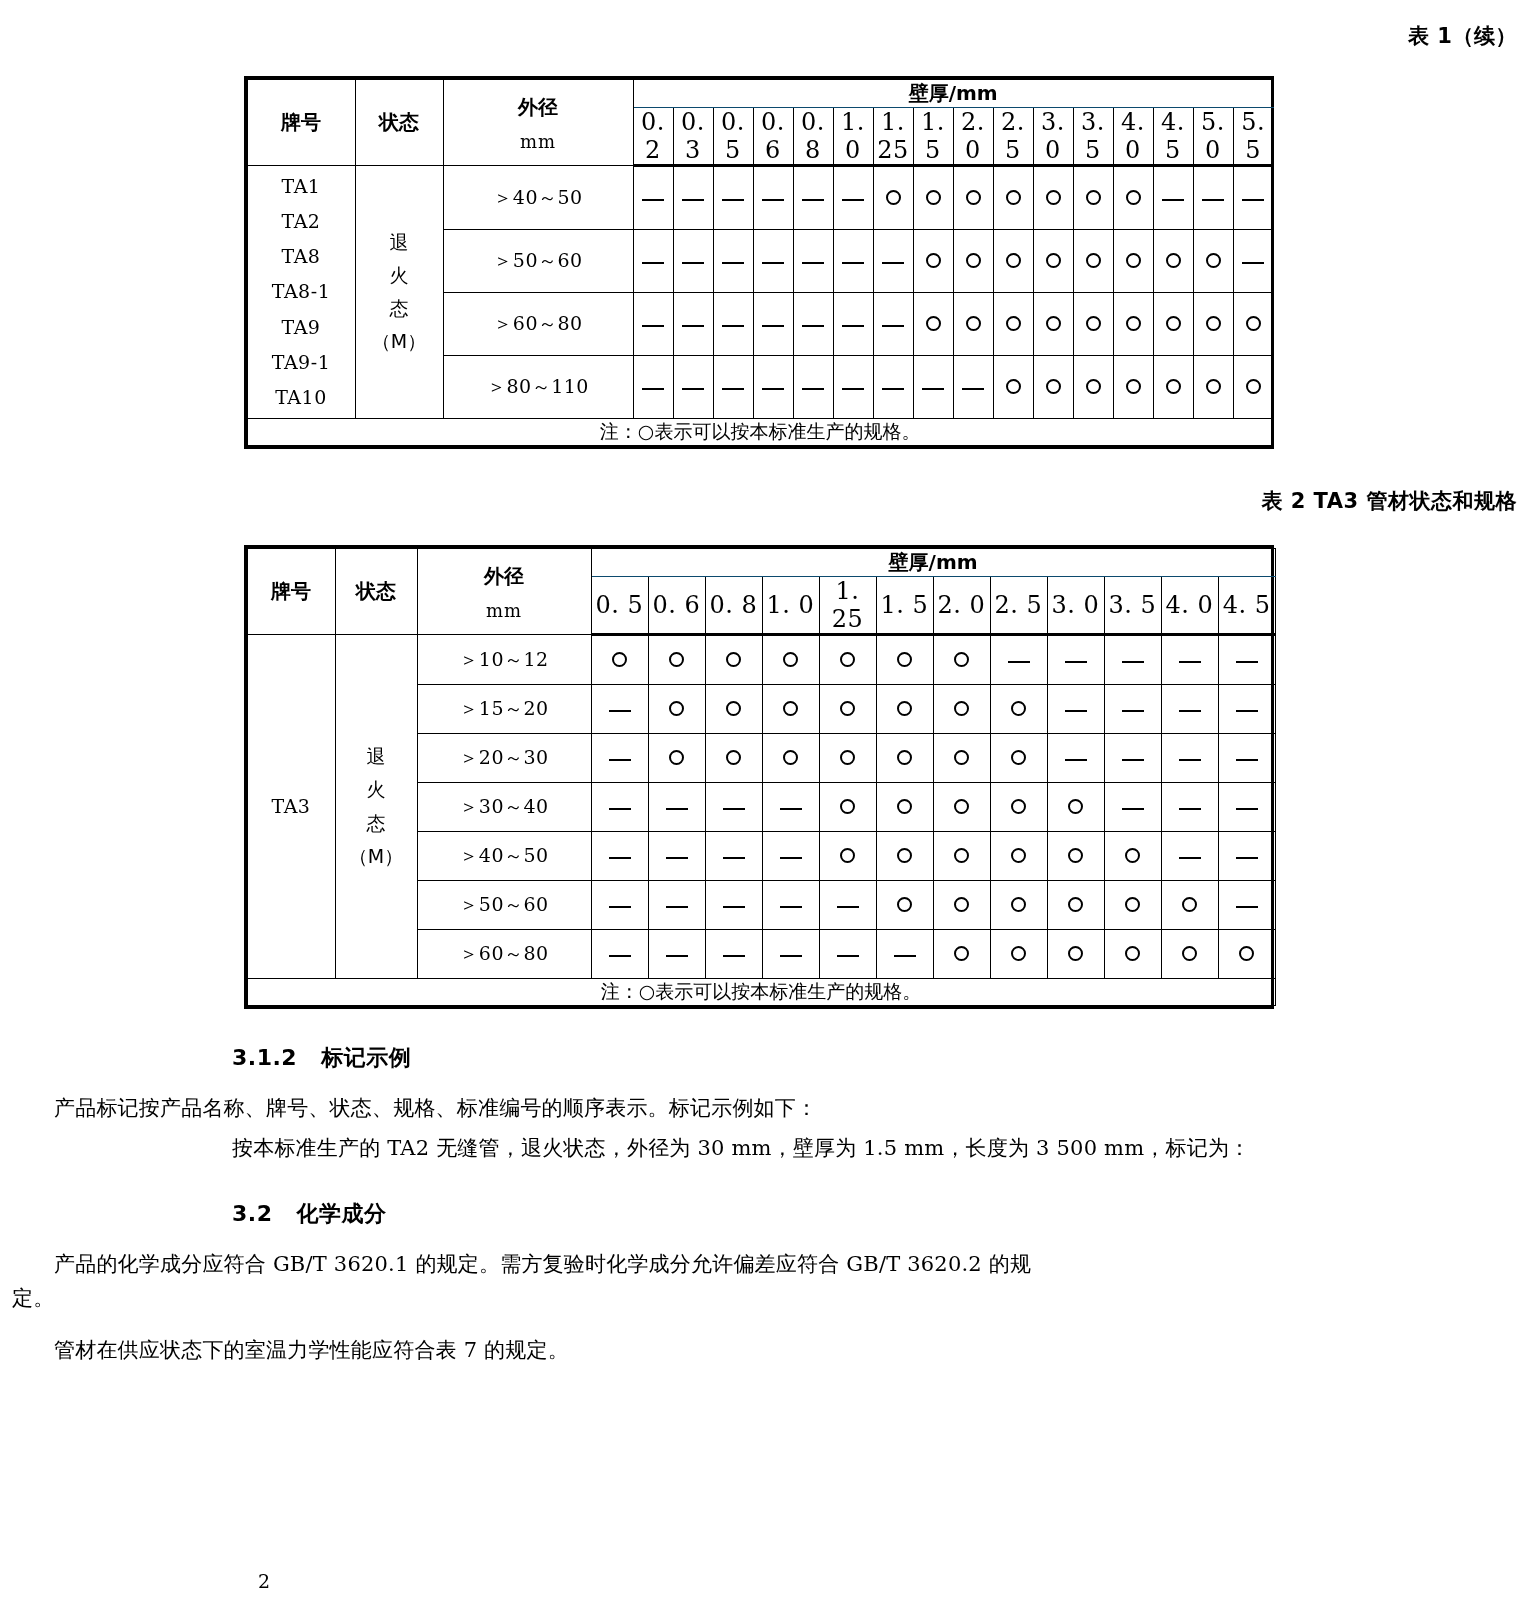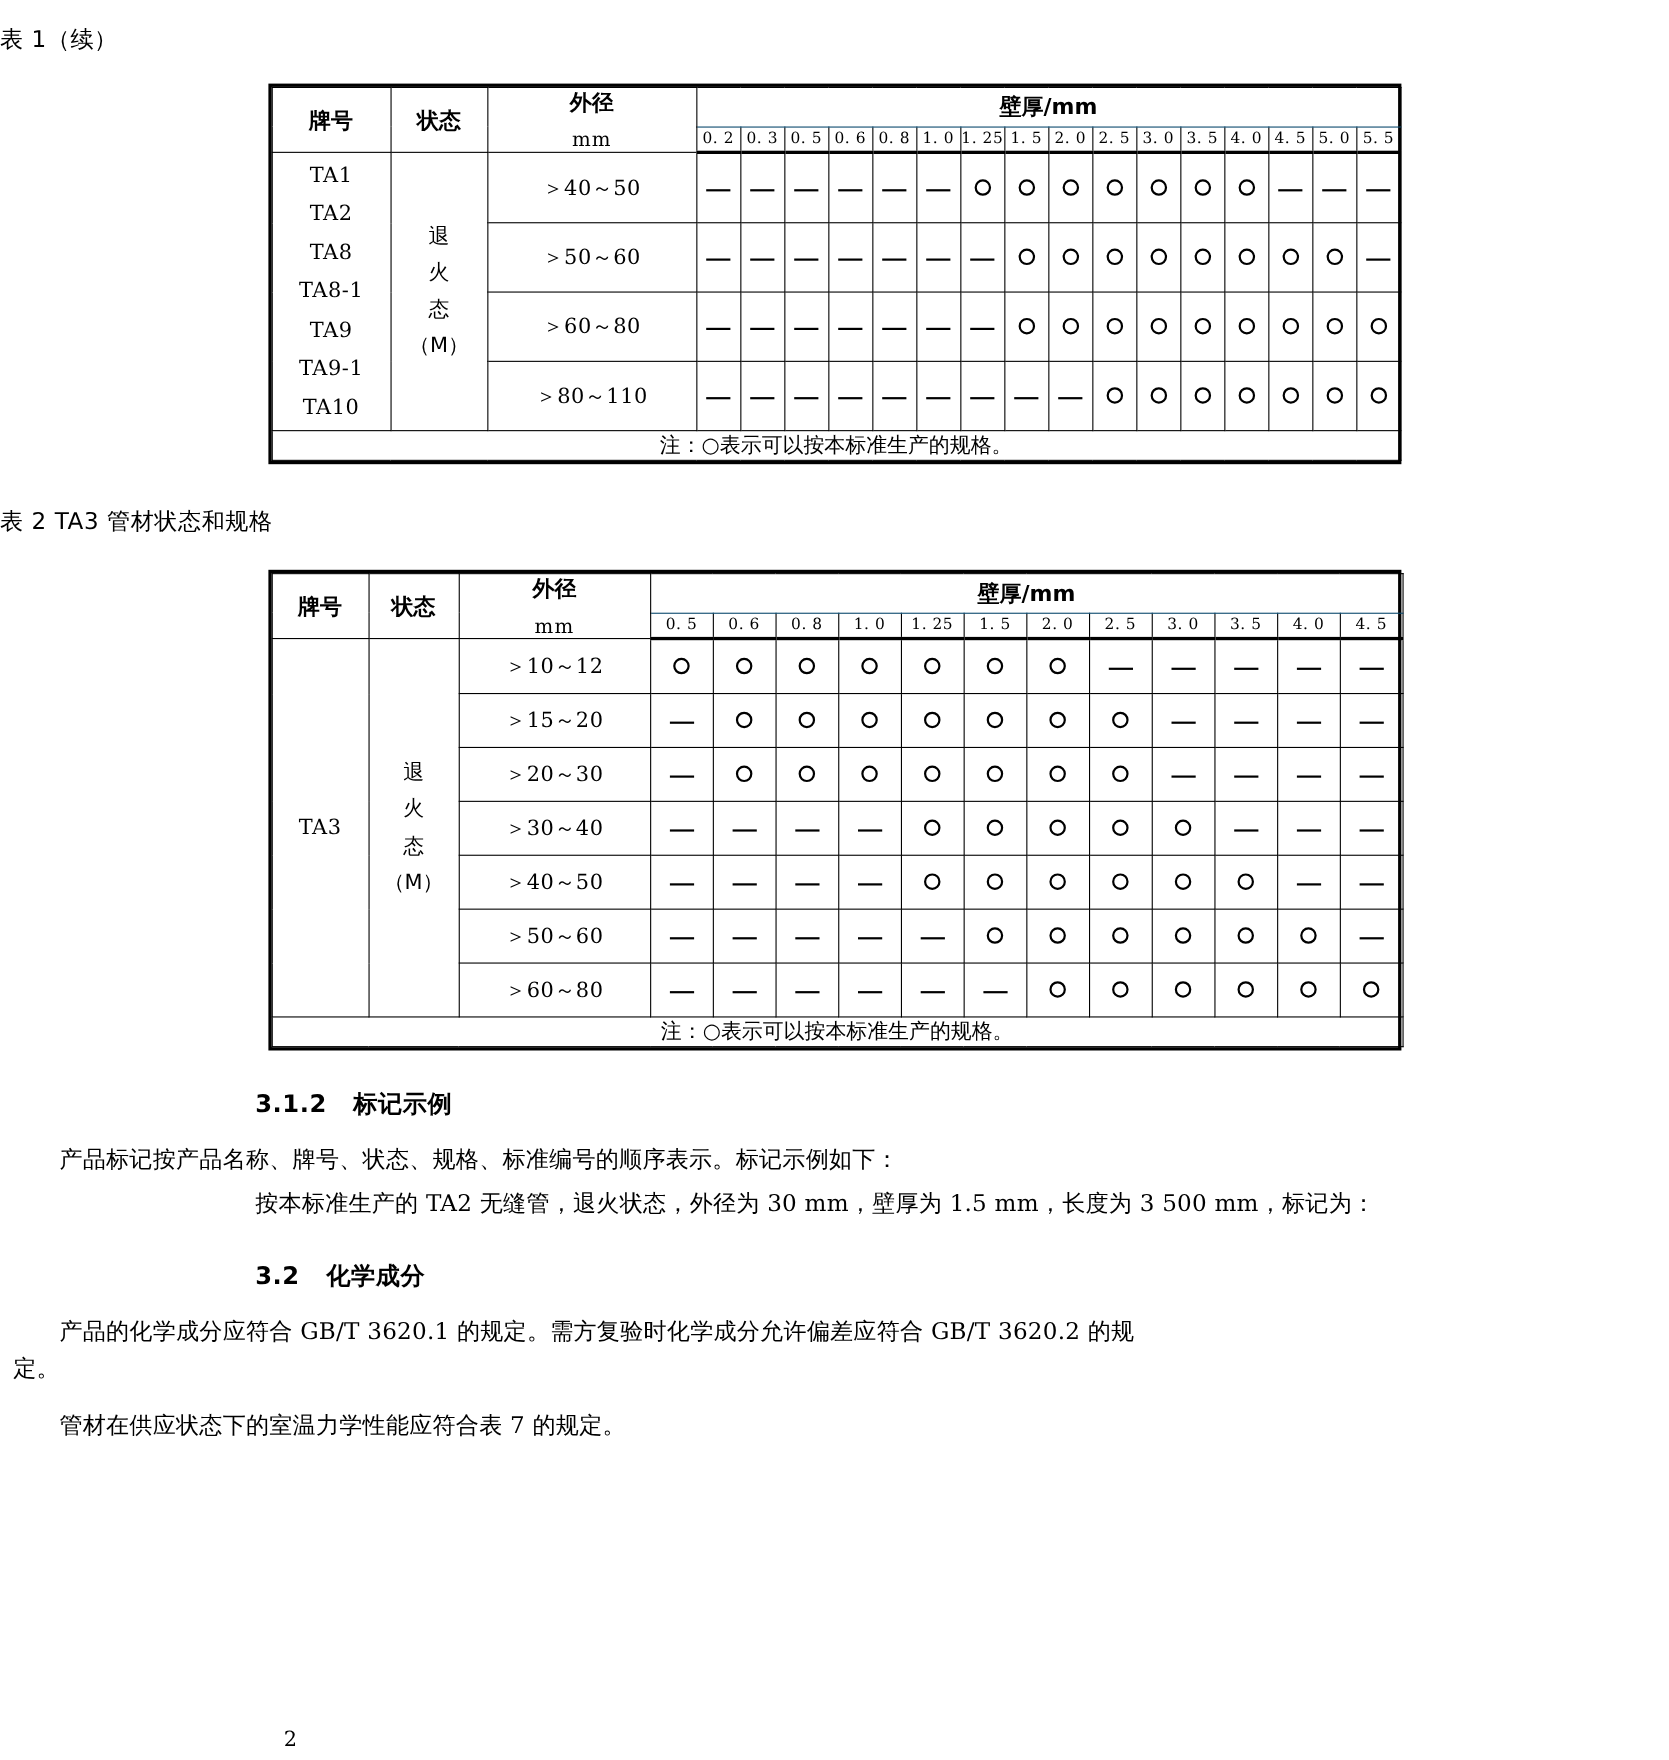--- a/index.html
+++ b/index.html
@@ -19,22 +19,22 @@
   .page {
     position: relative;
     width: 1517px;
     height: 1600px;
     padding: 0;
     box-sizing: border-box;
   }
 
   
   .table-caption {
-    text-align: left;
-    font-weight: normal;
+    text-align: right;
+    font-weight: bold;
     font-size: 21px;
     letter-spacing: 0.5px;
     font-family: "DejaVu Sans", "Liberation Sans", sans-serif;
   }
   #caption-table1 { margin: 22px 0 26px 0; }
   #caption-table2 { margin: 38px 0 30px 0; }
 
   
   .spec-table-wrap {
     width: 1030px;
@@ -61,21 +61,21 @@
     font-weight: bold;
     font-size: 20px;
   }
   table.spec th.thick-group {
     font-family: "DejaVu Sans", "Liberation Sans", sans-serif;
     font-weight: bold;
     font-size: 20px;
     border-bottom: 1px solid #0c4a6e;
   }
   table.spec th.thick-val {
-    font-size: 14px;
+    font-size: 24px;
     letter-spacing: 0.5px;
     font-family: "DejaVu Serif", "Liberation Serif", serif;
   }
   table.spec tr.header-bottom th { border-bottom: 3px solid #000; }
   table.spec td.cell-mark { font-size: 20px; line-height: 1; }
   .od-head-top { display: block; font-family:"DejaVu Sans","Liberation Sans",sans-serif; font-weight: bold; font-size: 20px; margin-bottom: 10px;}
   .od-head-bot { display: block; font-size: 18px; letter-spacing: 1px; }
 
   td.grade-cell {
     font-size: 20px;

